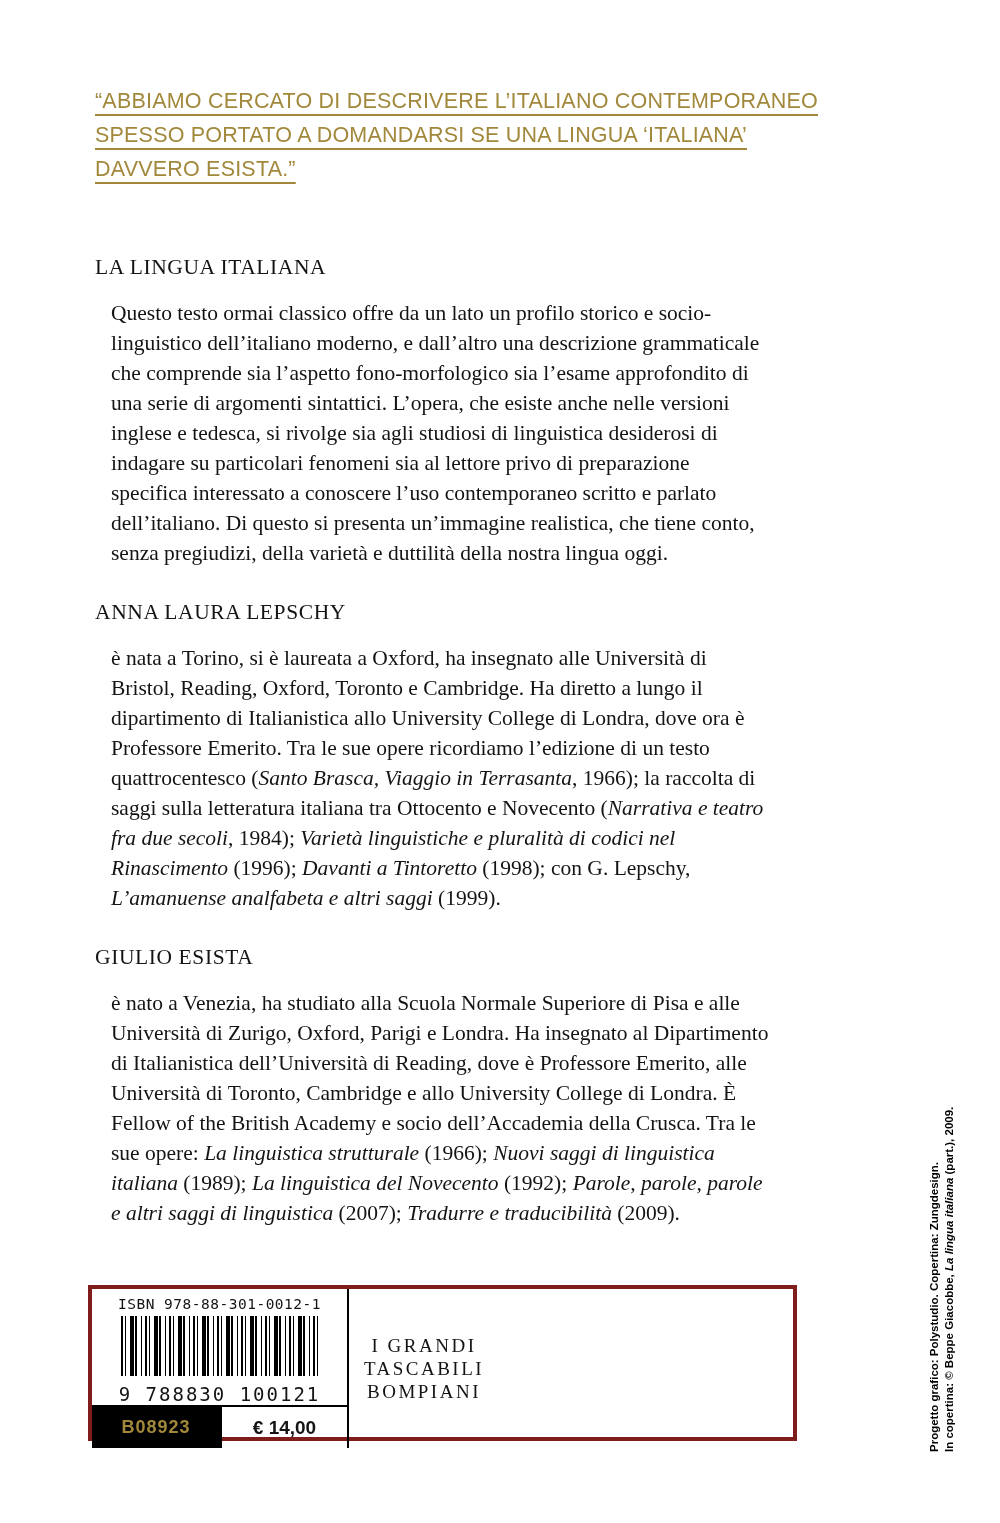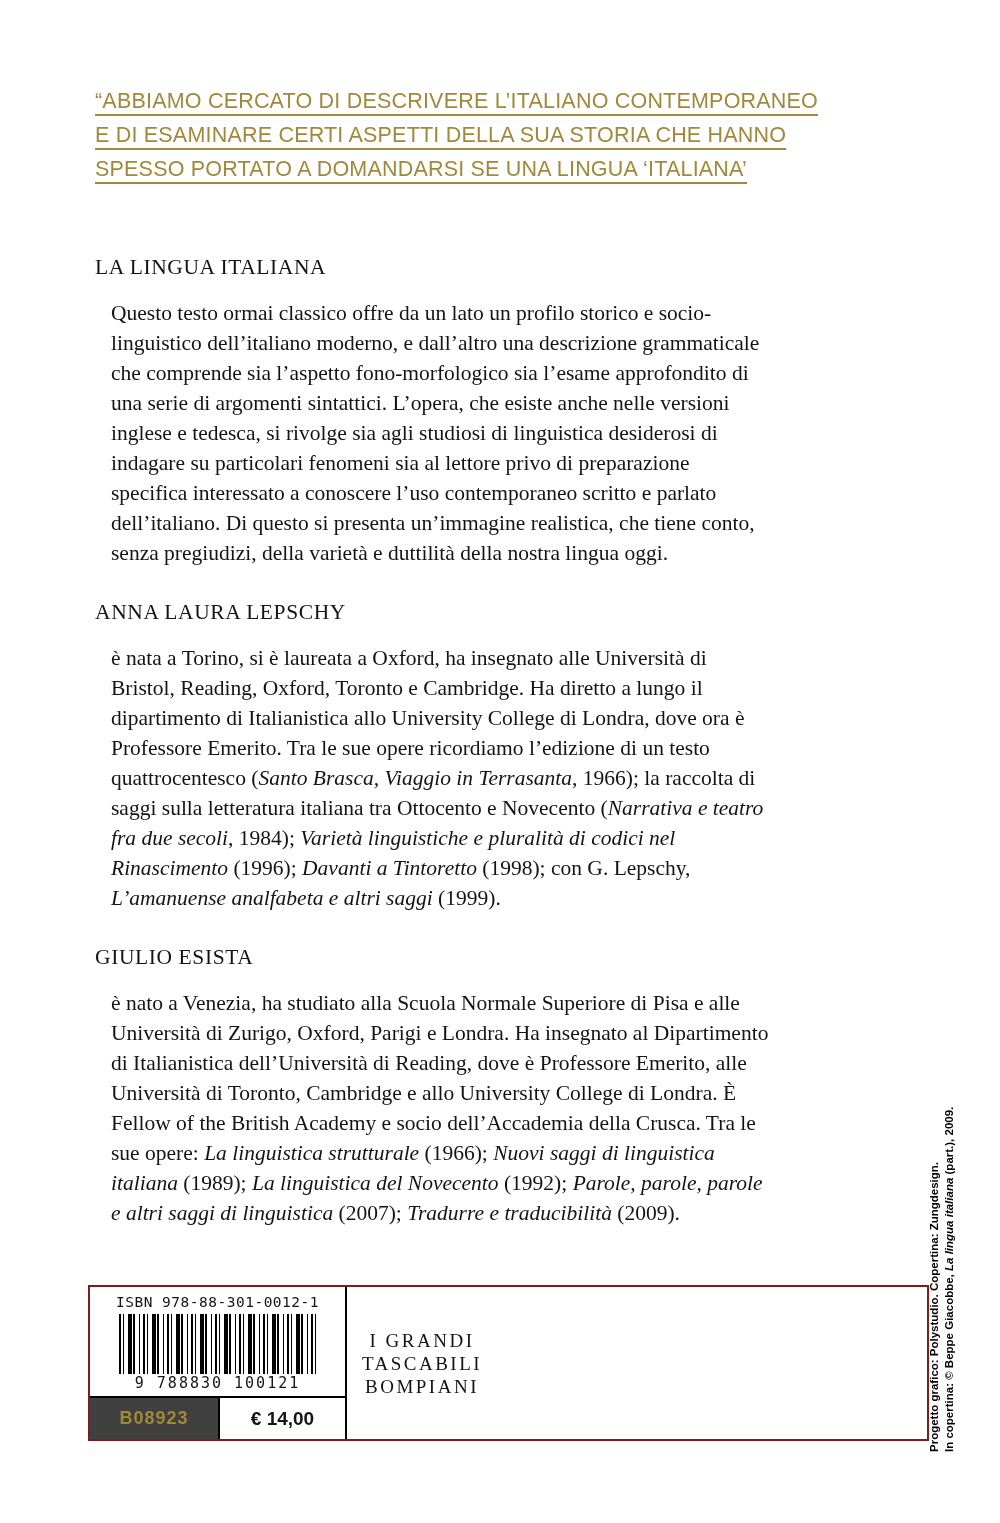--- a/index.html
+++ b/index.html
@@ -35,22 +35,22 @@
     font-size: 21.5px; line-height: 30px;
   }
   .section + .section { margin-top: 29px; font-family: Liberation Serif, serif; }
   .section .heading { letter-spacing: 0.6px; }
   .section p { margin: 16px; }
   .section em { font-style: italic; }
 
   
   .footer {
     position: absolute; left: 88px; top: 1285px;
-    width: 841px; height: 156px;
-    border: 2px solid #7f1d1d;
+    width: 709px; height: 156px;
+    border: 4px solid #7f1d1d;
     box-sizing: border-box;
     display: grid;
     grid-template-columns: 255px 152px 156px 1fr;
     background: #fff;
   }
   .cell { border-left: 2px solid #000; box-sizing: border-box; }
   .cell:first-child { border-left: none; }
 
   .col-isbn { display: flex; flex-direction: column; }
   .isbn-area {
@@ -67,28 +67,28 @@
     background:
       repeating-linear-gradient(90deg,
         #000 0 2px, #fff 2px 4px,
         #000 4px 5px, #fff 5px 9px,
         #000 9px 13px, #fff 13px 14px,
         #000 14px 16px, #fff 16px 20px,
         #000 20px 21px, #fff 21px 24px);
   }
   .digits {
     font-family: "DejaVu Sans Mono", monospace;
-    font-size: 15px; letter-spacing: 2px; margin-top: 0;
+    font-size: 19px; letter-spacing: 2px; margin-top: 7px;
   }
   .price-row {
     height: 41px; border-top: 2px solid #000;
     display: flex; flex: none;
   }
   .code-badge {
-    width: 128px; background: #404040; color: var(--gold);
+    width: 128px; background: #000000; color: var(--gold);
     font-family: "Liberation Sans", sans-serif; font-weight: 700;
     font-size: 18px; letter-spacing: 1px;
     display: flex; align-items: center; justify-content: center;
   }
   .price {
     flex: 1; border-left: 2px solid #000;
     font-family: "Liberation Sans", sans-serif; font-weight: 700;
     font-size: 19px;
     display: flex; align-items: center; justify-content: center;
   }
@@ -128,22 +128,22 @@
     color: #000;
     white-space: nowrap;
   }
   .spine em { font-style: italic; }
 </style>
 </head>
 <body>
 
 <div class="quote">
   <span class="qline"><span>“ABBIAMO CERCATO DI DESCRIVERE L’ITALIANO CONTEMPORANEO</span></span>
-  <span class="qline"><span>E DI ESAMINARE CERTI ASPETTI DELLA SUA STORIA CHE HANNO</span></span>
   <span class="qline"><span>SPESSO PORTATO A DOMANDARSI SE UNA LINGUA ‘ITALIANA’</span></span>
+  <span class="qline"><span>DAVVERO ESISTA.”</span></span>
 </div>
 
 <div class="content">
 
   <div class="section">
     <div class="heading">LA LINGUA ITALIANA</div>
     <p><span>Questo testo ormai classico offre da un lato un profilo storico e socio-linguistico dell’italiano moderno, e dall’altro una descrizione grammaticale che comprende sia l’aspetto fono-morfologico sia l’esame approfondito di una serie di argomenti sintattici. L’opera, che esiste anche nelle versioni inglese e tedesca, si rivolge sia agli studiosi di linguistica desiderosi di indagare su particolari fenomeni sia al lettore privo di preparazione specifica interessato a conoscere l’uso contemporaneo scritto e parlato dell’italiano. Di questo si presenta un’immagine realistica, che tiene conto, senza pregiudizi, della varietà e duttilità della nostra lingua oggi.</span></p>
   </div>
 
   <div class="section">

